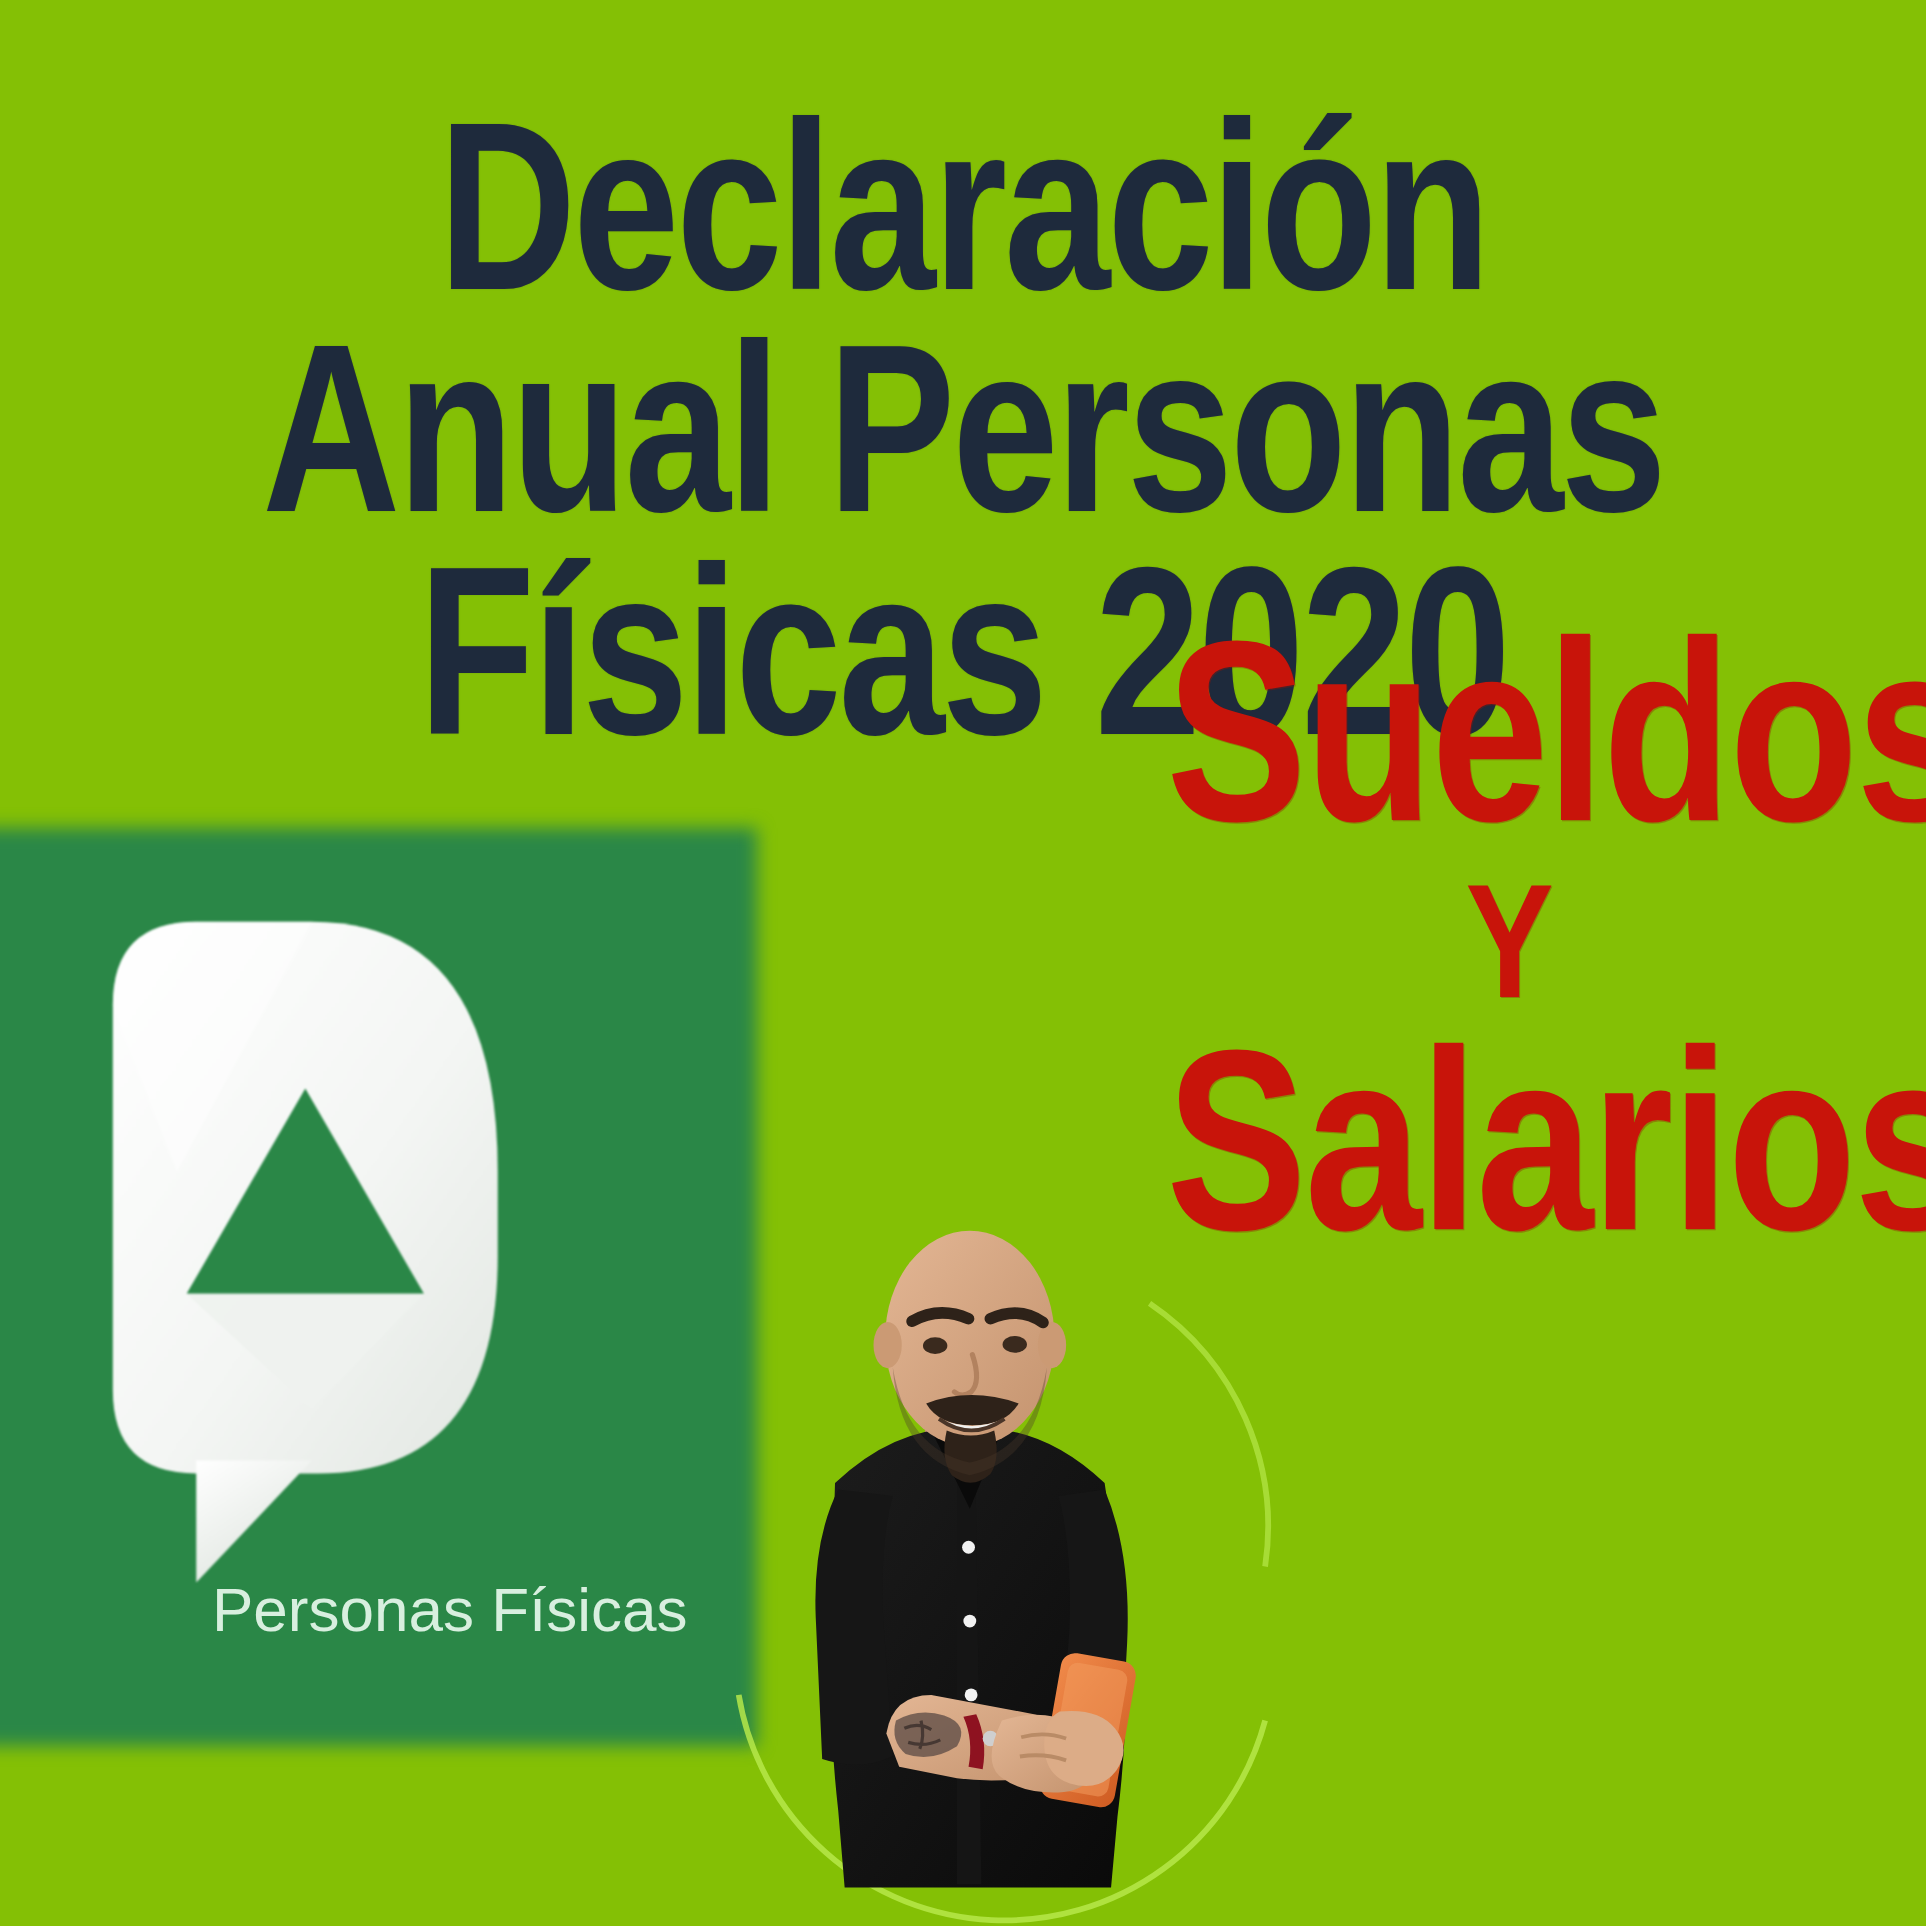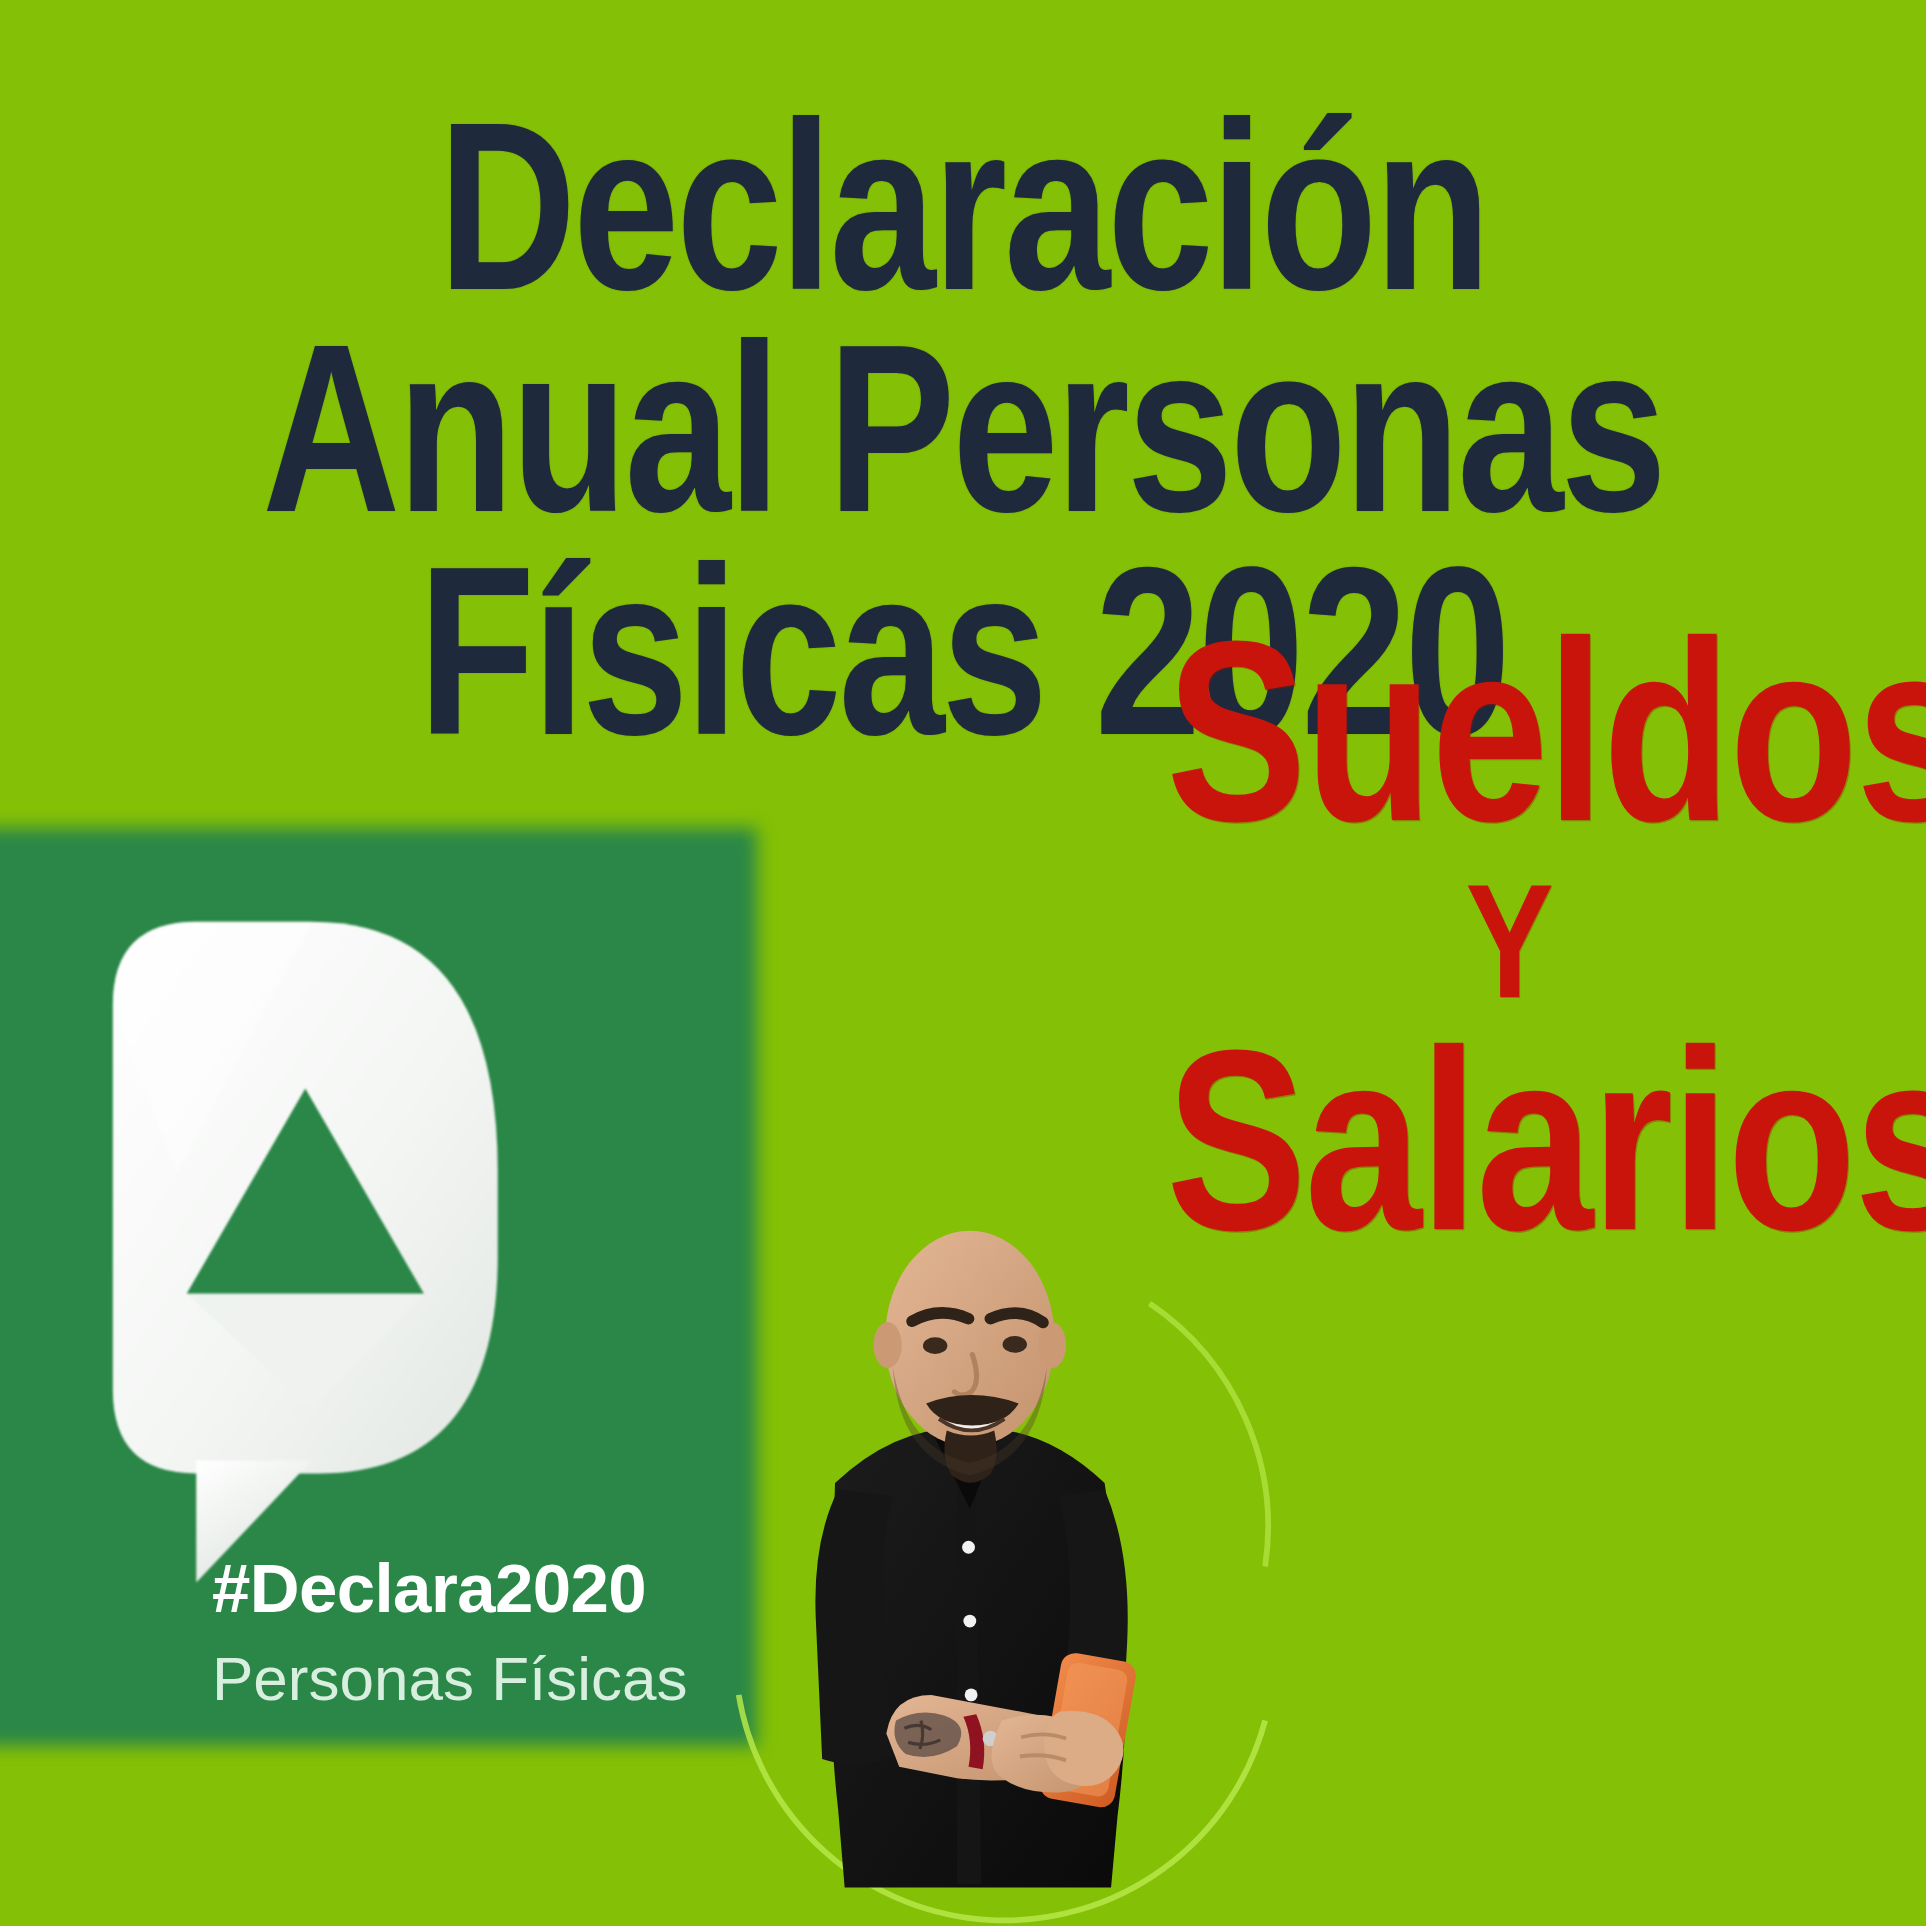--- a/index.html
+++ b/index.html
@@ -108,21 +108,20 @@
       <path d="M 150 880 L 330 880 L 150 1070 Z" fill="url(#wg2)"></path>
 
       <path d="M 320 300 L 505 620 L 135 620 Z" fill="#2a8747"></path>
 
       <path d="M 135 620 L 505 620 L 330 800 Z" fill="#eef2ee" opacity="0.9"></path>
       <path d="M 20 170 Q 20 40 150 40 L 330 40 L 120 430 Z" fill="#ffffff" opacity="0.45"></path>
     </svg>
   </div>
 
   <div class="logo-text">
-    <span class="logo-hash">#Declara2020</span>
     <span class="logo-sub">Personas Físicas</span>
   </div>
 
   <div class="person">
     <svg viewBox="0 0 920 1120" xmlns="http://www.w3.org/2000/svg">
       <defs>
         <linearGradient id="skin" x1="0" y1="0" x2="1" y2="1">
           <stop offset="0" stop-color="#e3b694"></stop>
           <stop offset="1" stop-color="#c4936e"></stop>
         </linearGradient>

